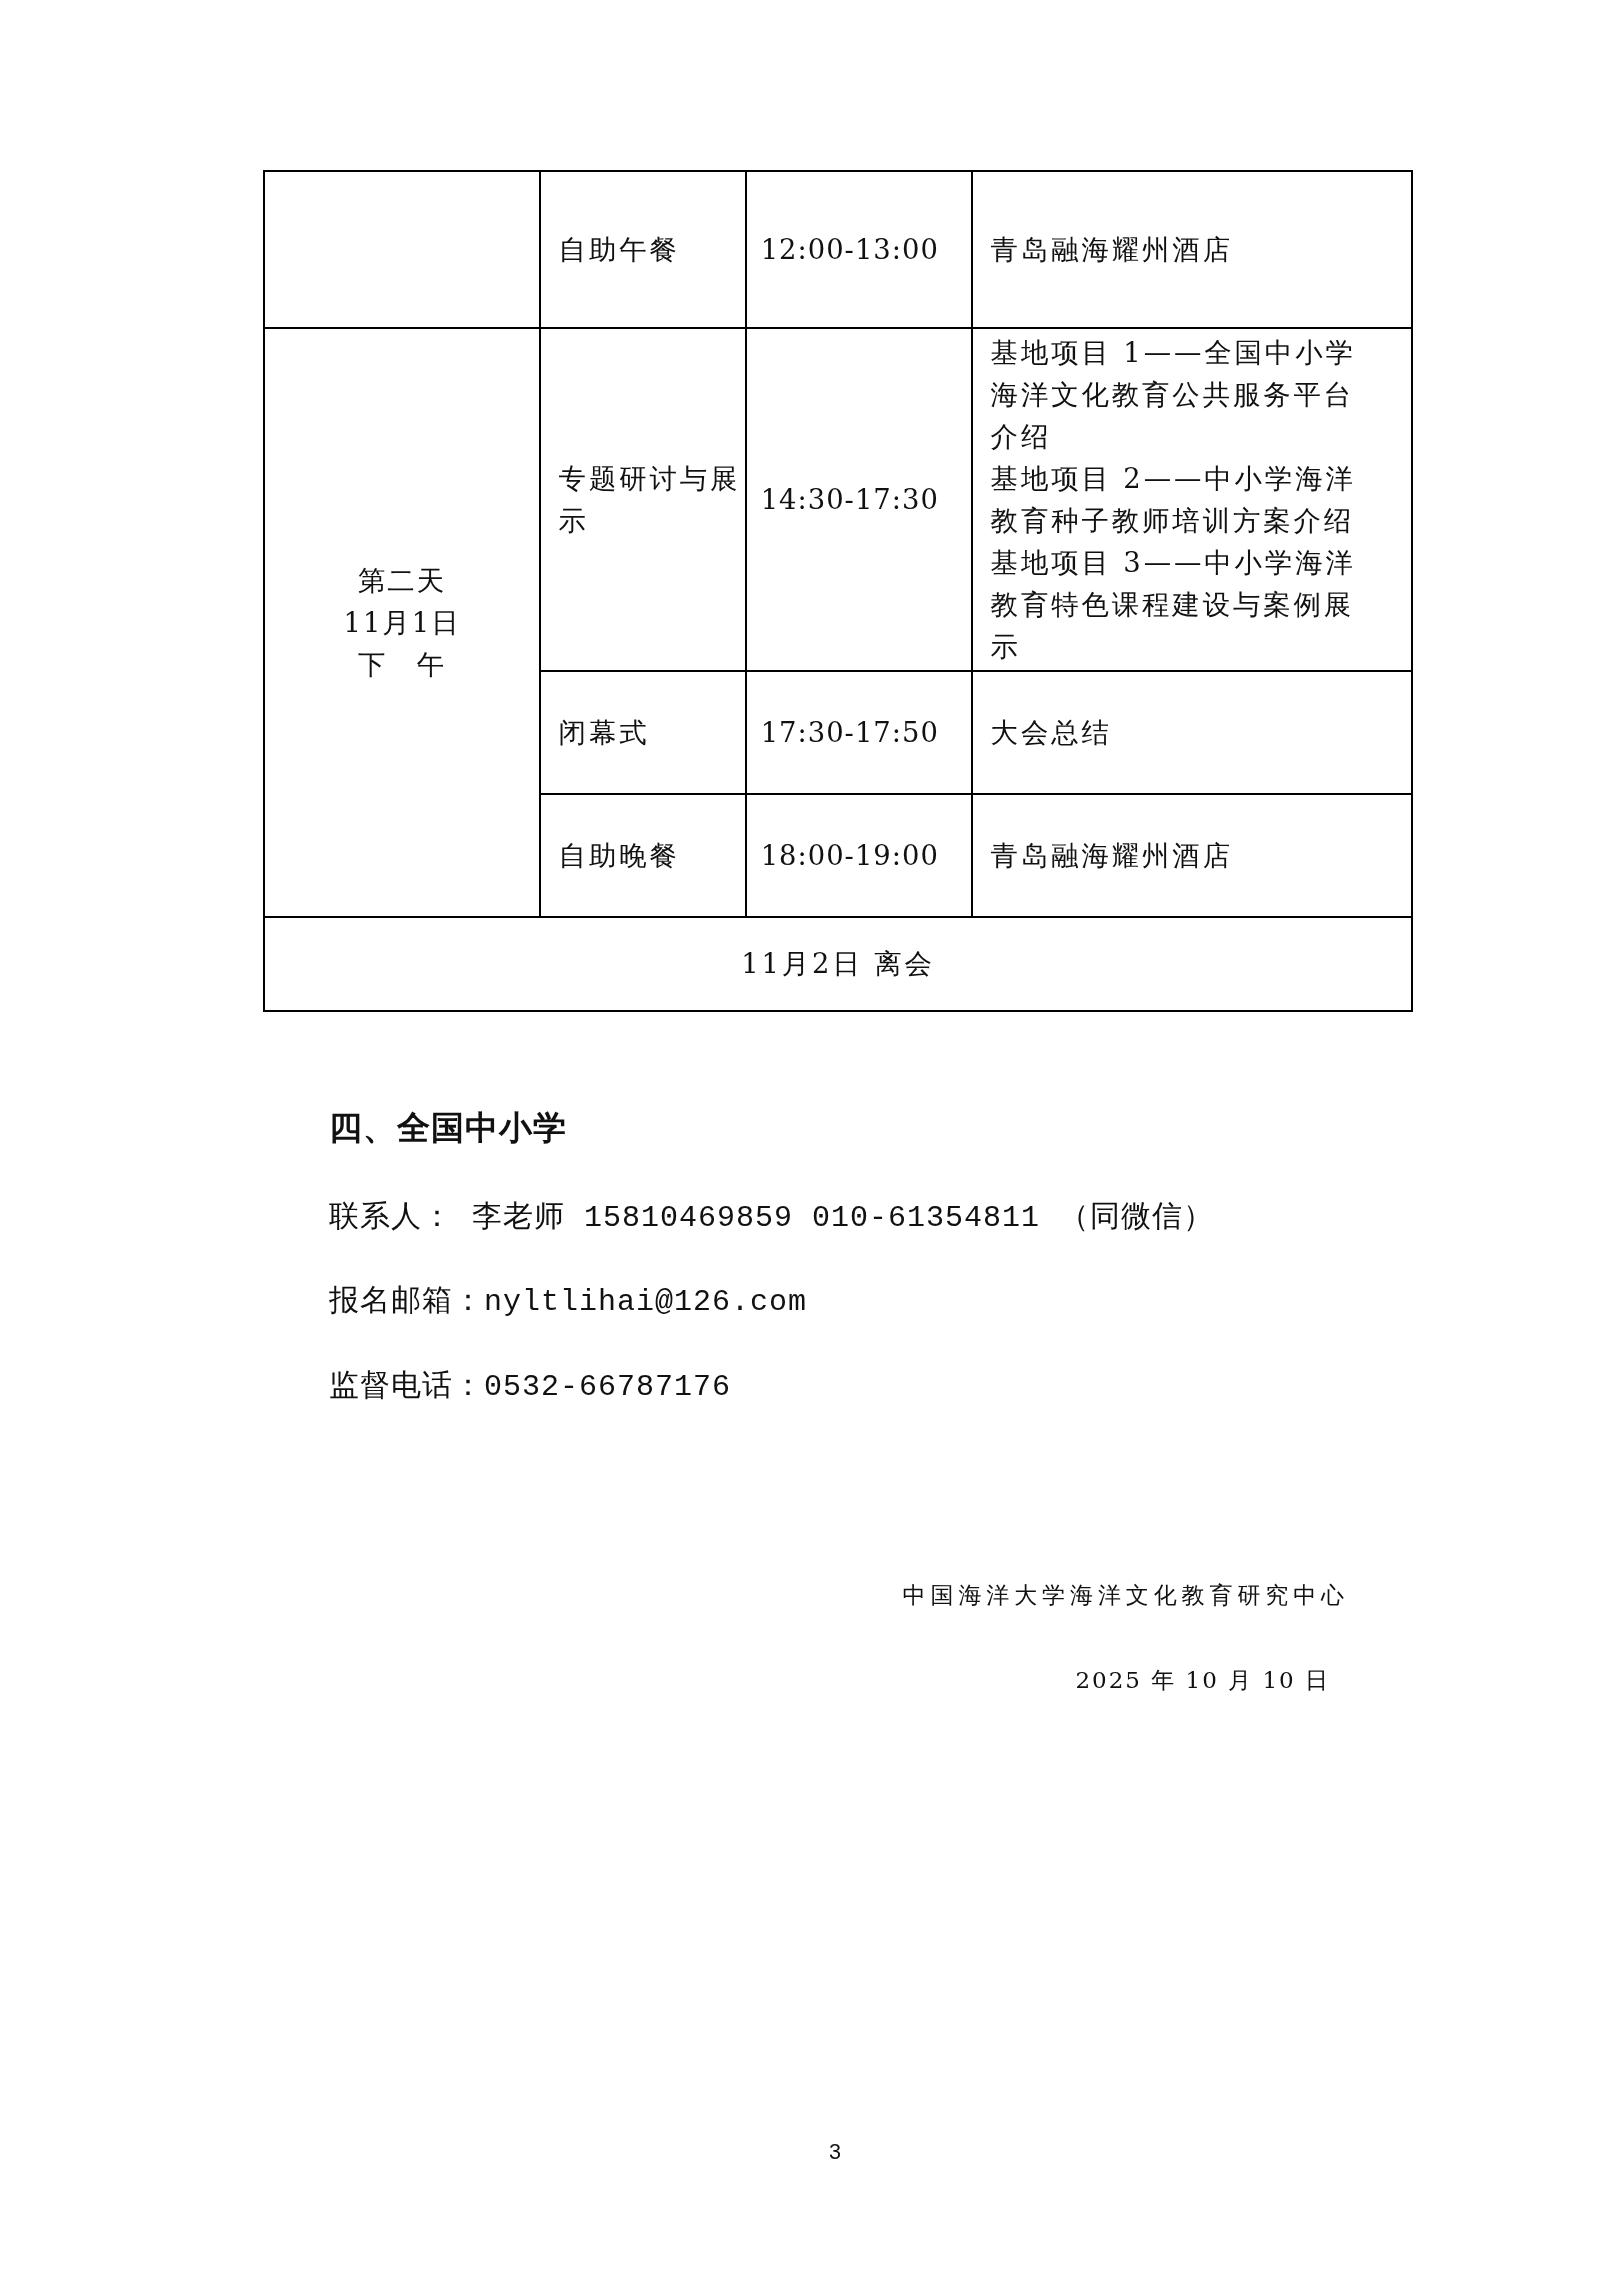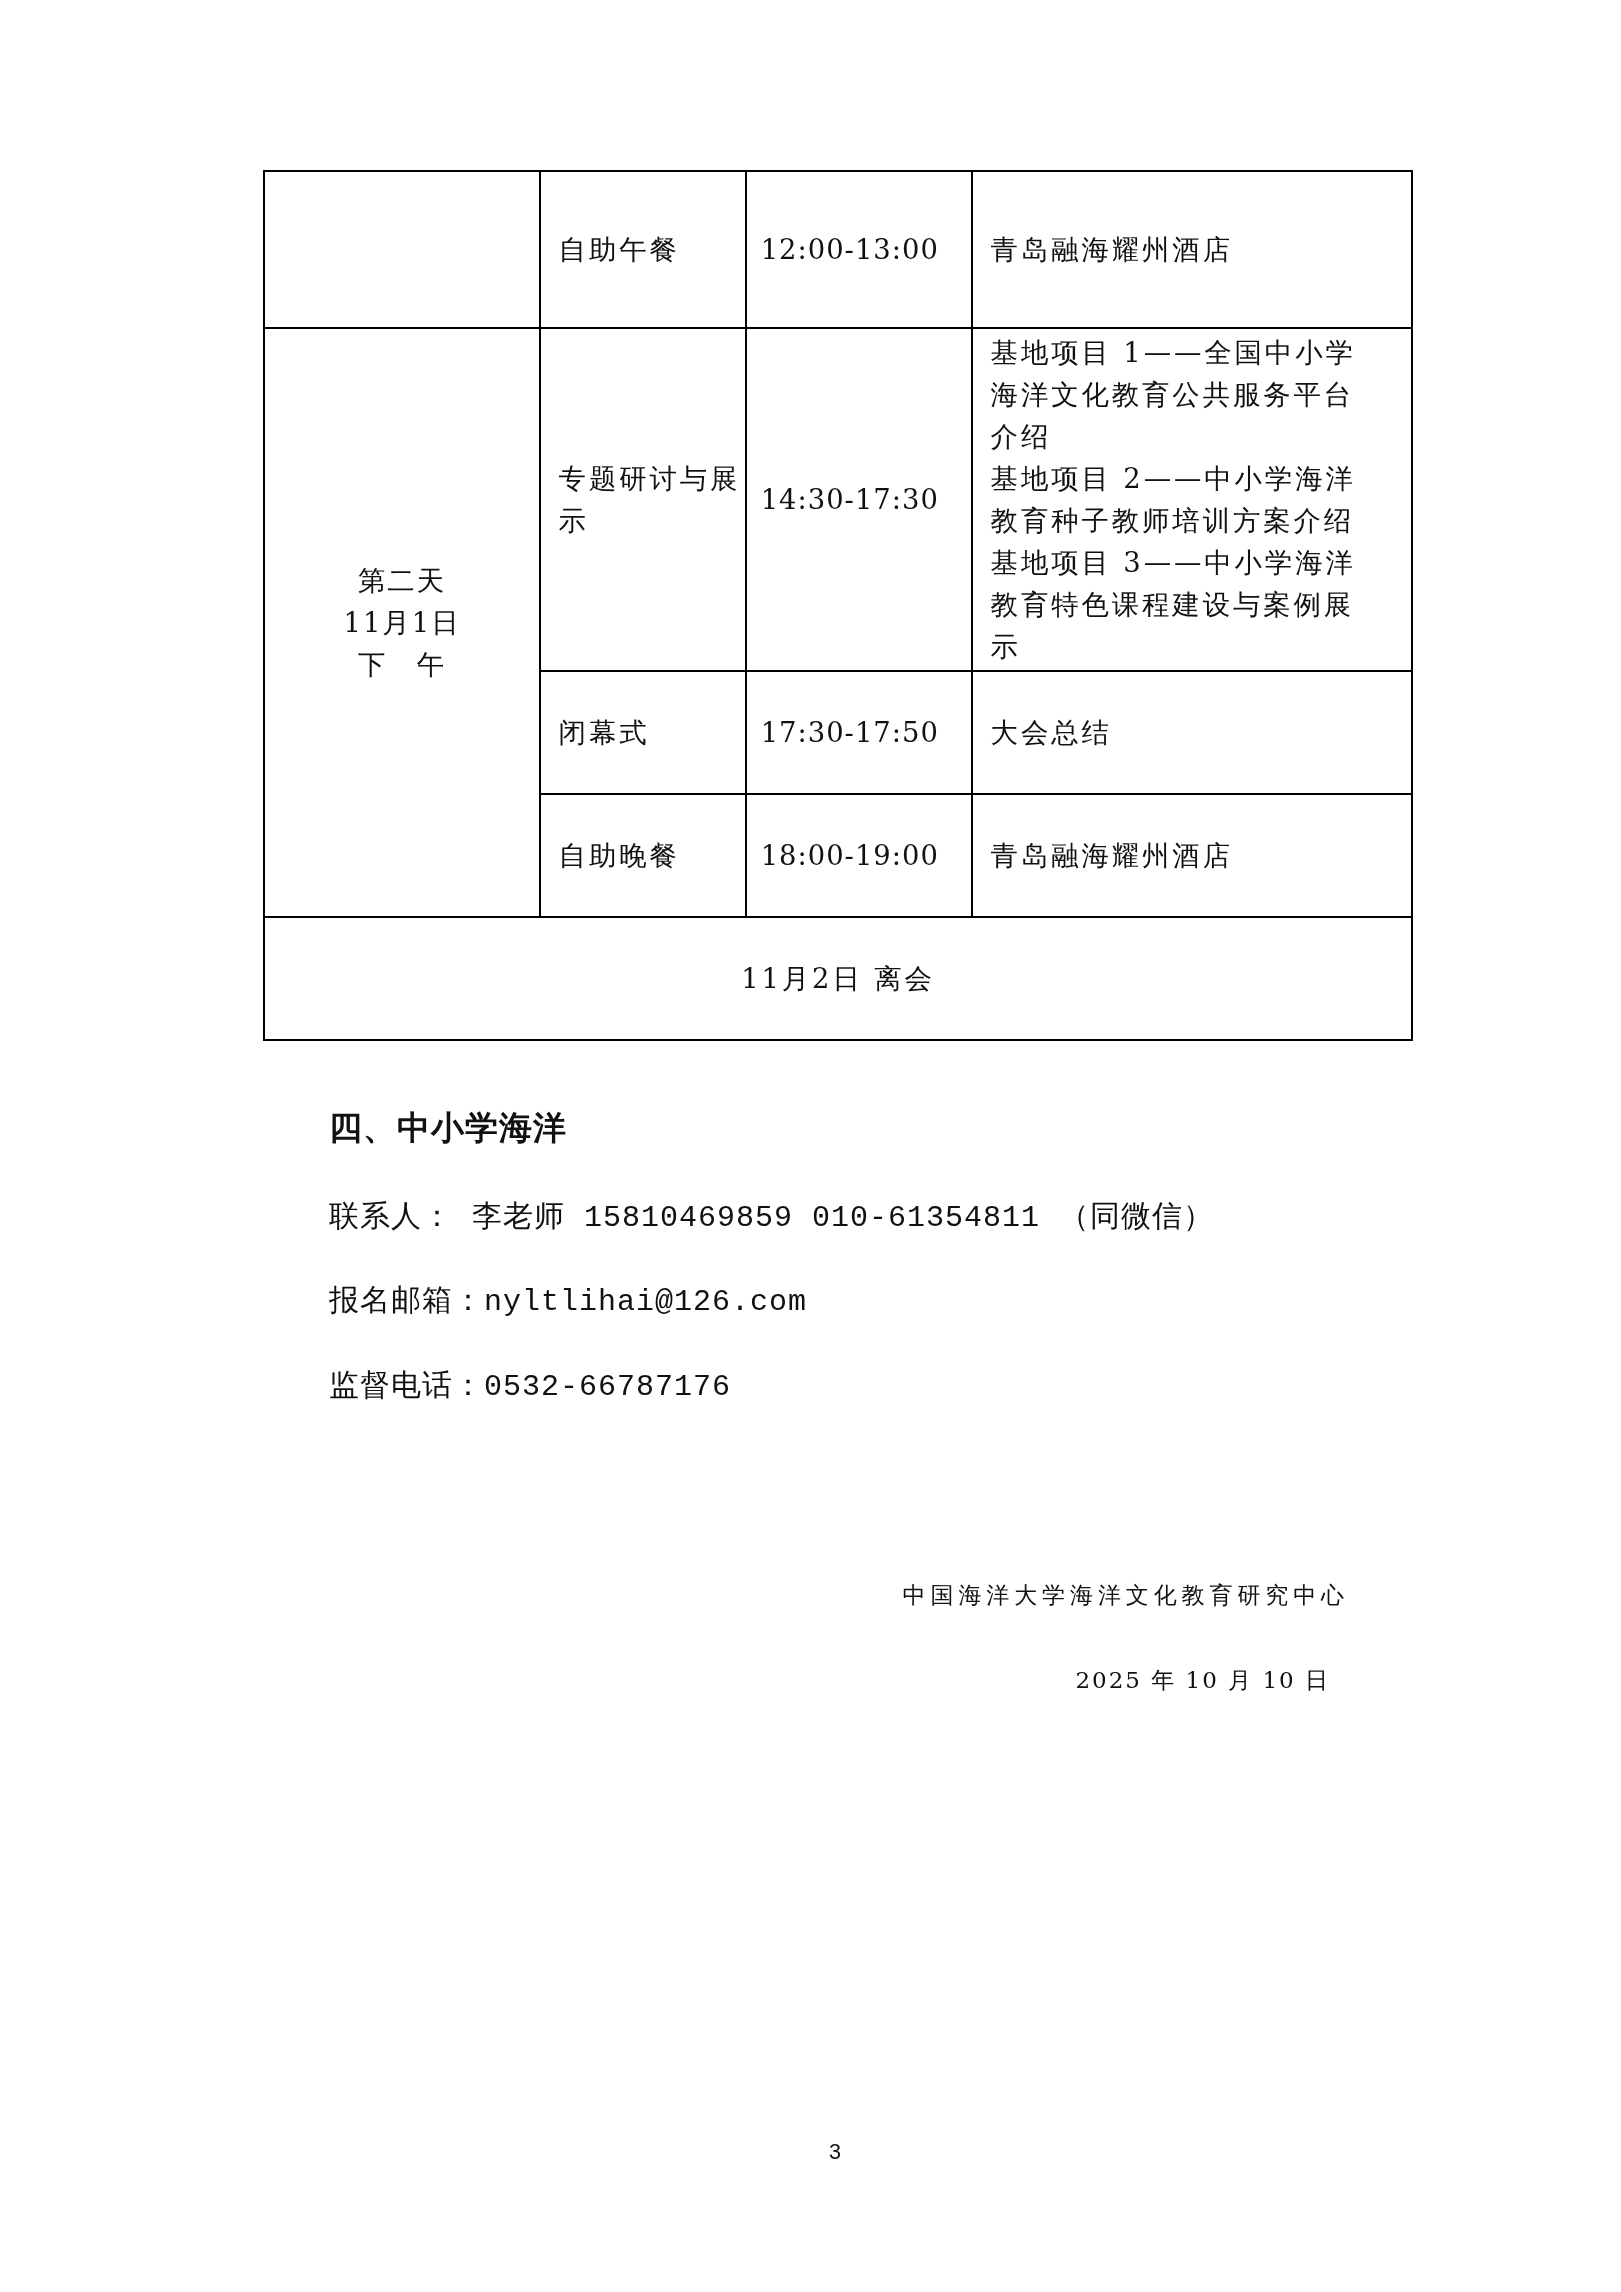--- a/index.html
+++ b/index.html
@@ -67,27 +67,27 @@
     <tr style="height:123px">
       <td>闭幕式</td>
       <td class="time">17:30-17:50</td>
       <td>大会总结</td>
     </tr>
     <tr style="height:123px">
       <td>自助晚餐</td>
       <td class="time">18:00-19:00</td>
       <td>青岛融海耀州酒店</td>
     </tr>
-    <tr style="height:123px">
+    <tr style="height:94px">
       <td class="full" colspan="4">11月2日 离会</td>
     </tr>
   </tbody>
     </table>
 
-  <div class="h4">四、中小学海洋</div>
+  <div class="h4">四、全国中小学</div>
   <div class="line" style="top:1196px">联系人：  李老师 15810469859 010-61354811 （同微信）</div>
   <div class="line" style="top:1280px">报名邮箱：nyltlihai@126.com</div>
   <div class="line" style="top:1365px">监督电话：0532-66787176</div>
 
   <div class="sig" style="top:1580px; right:272px">中国海洋大学海洋文化教育研究中心</div>
   <div class="sig" style="top:1665px; right:291px; letter-spacing:2px">2025 年 10 月 10 日</div>
 
   <div class="pnum">3</div>
 </div>
 

